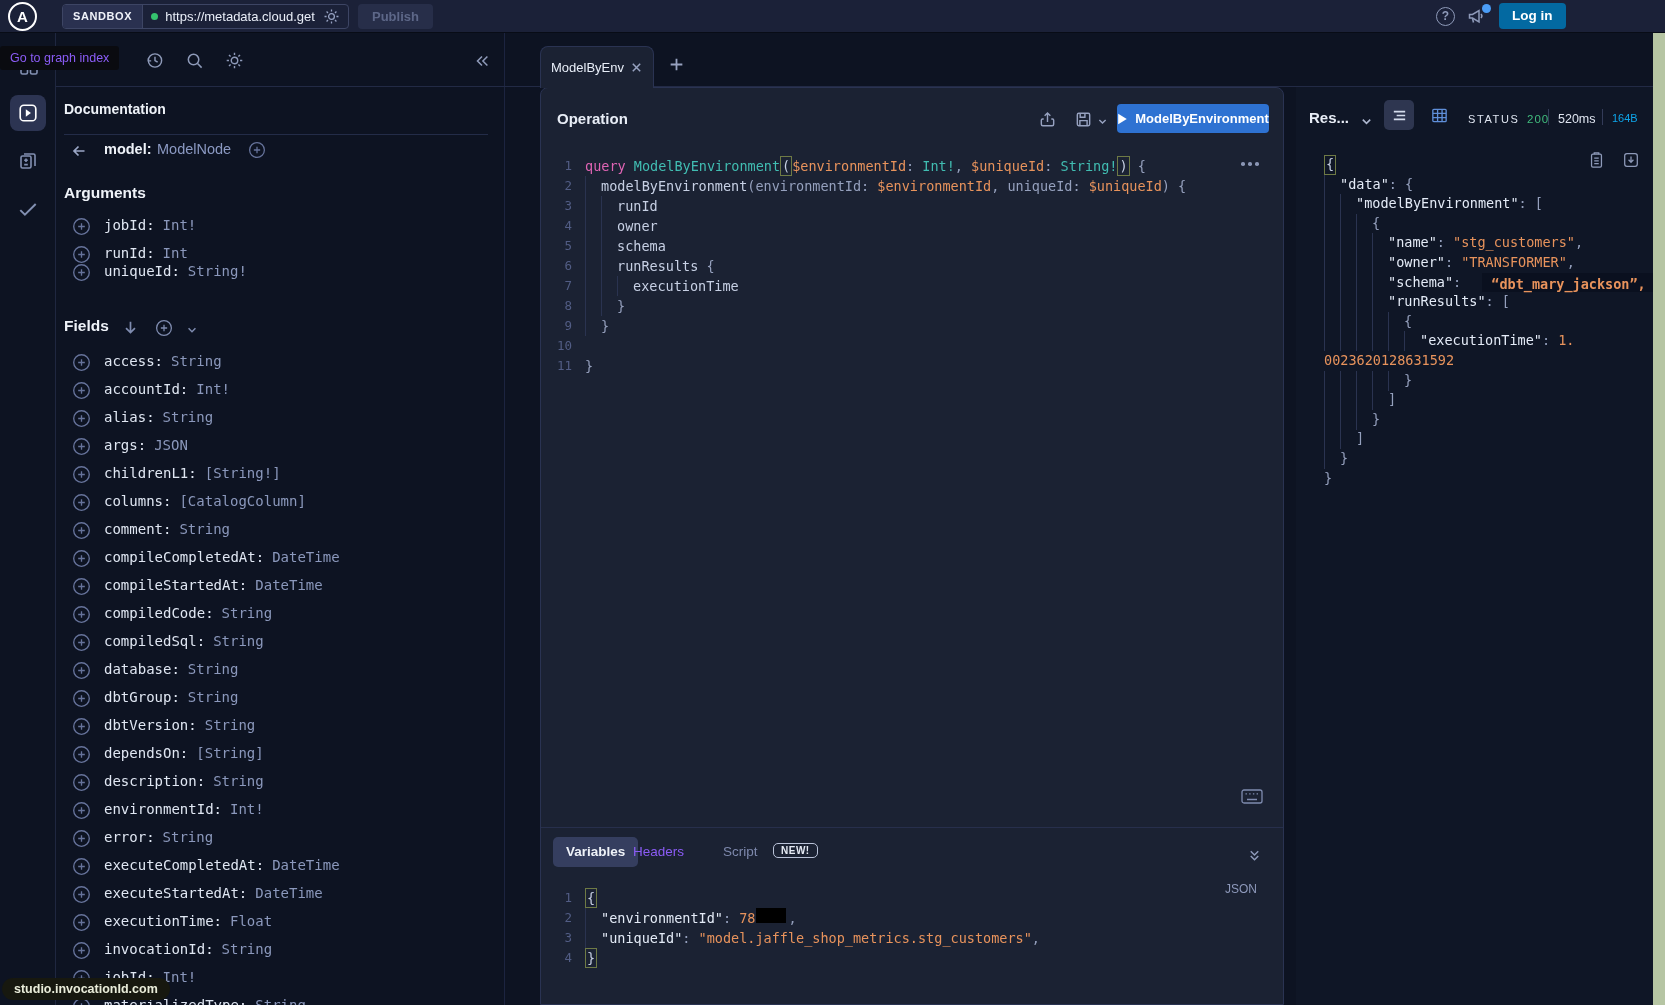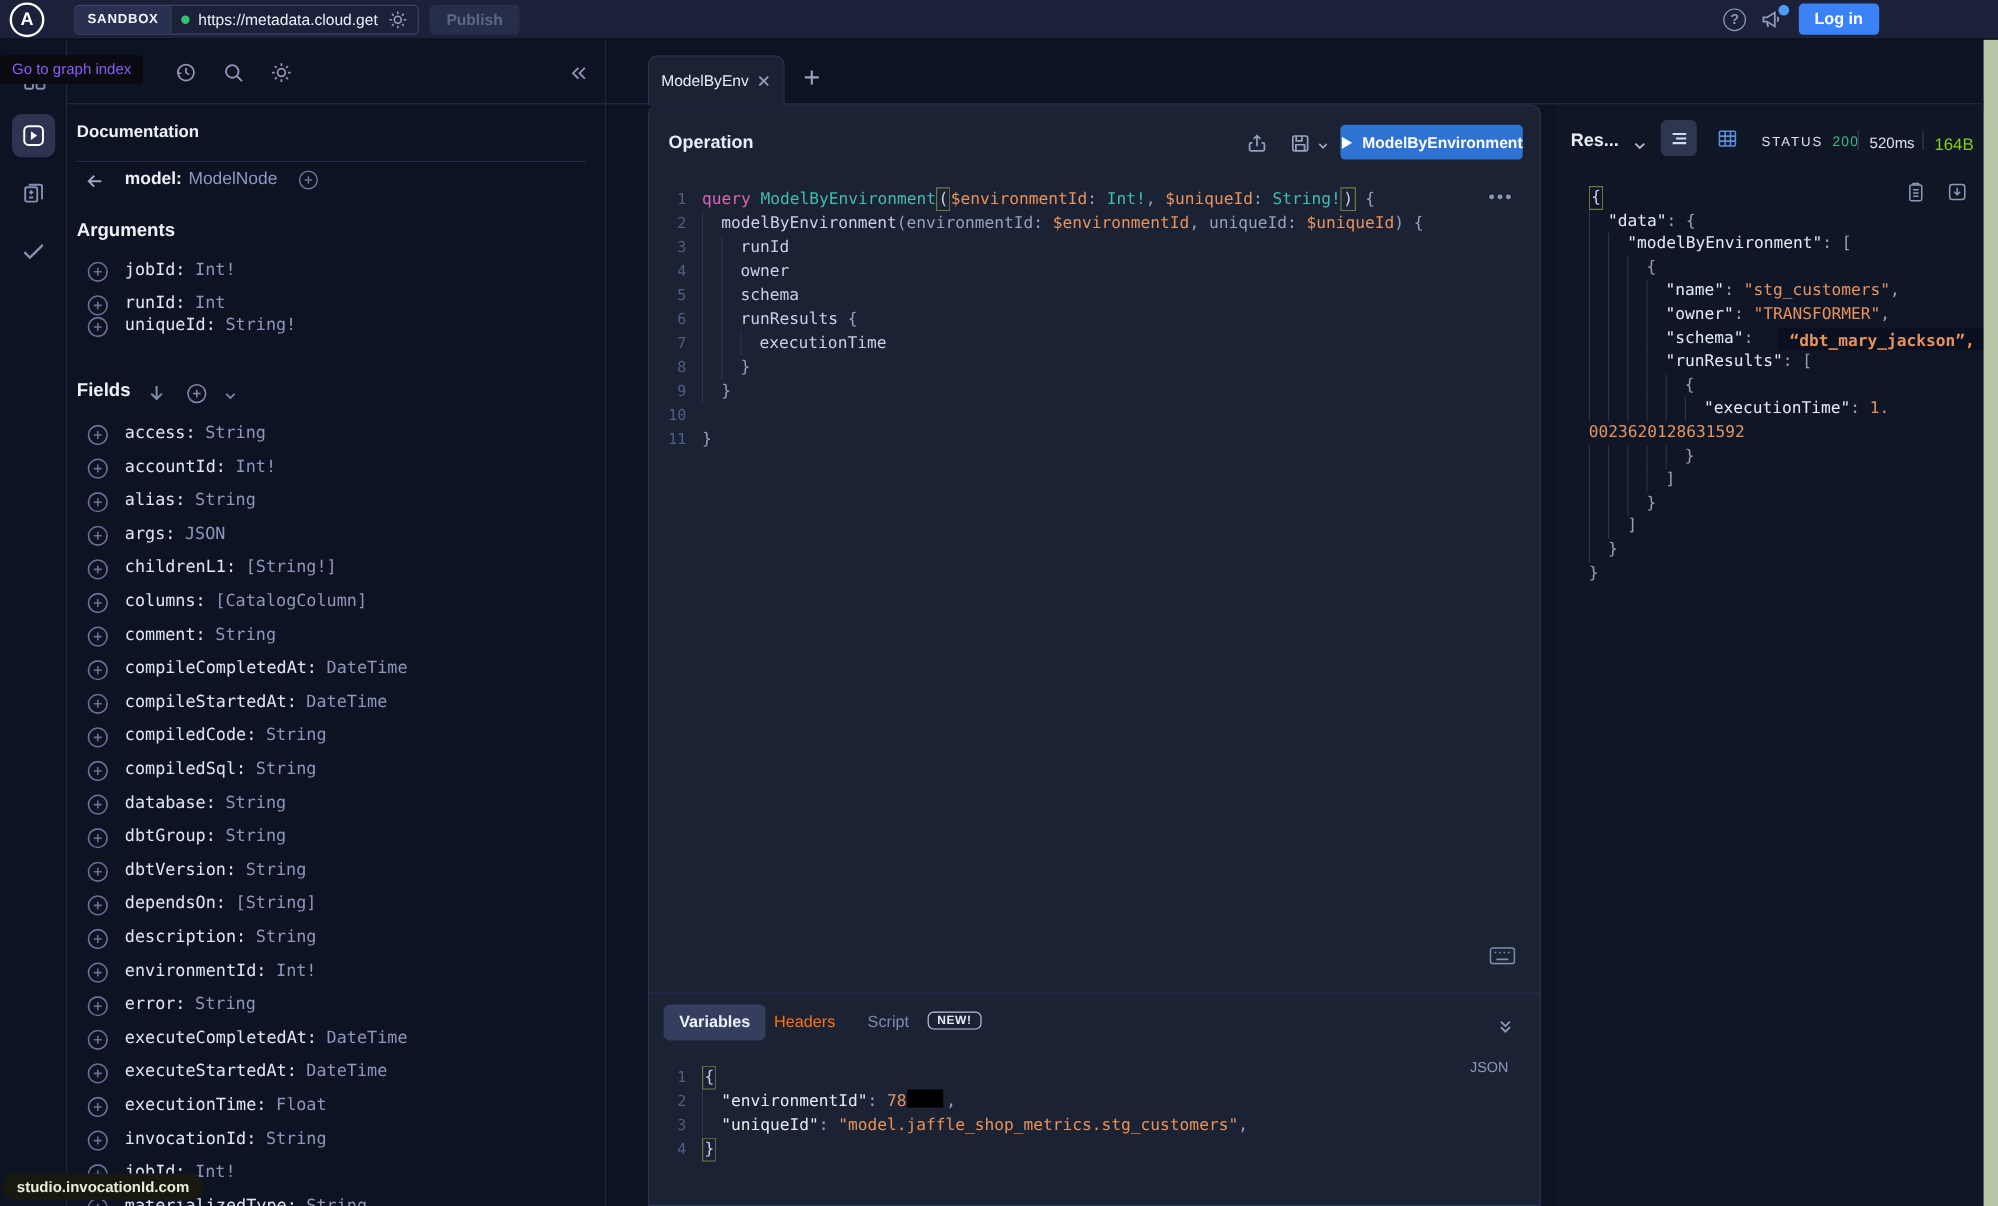--- a/index.html
+++ b/index.html
@@ -24,21 +24,21 @@
               line-height:23px;color:#f0f3fa;border-right:1px solid #3d4564;border-radius:3px 0 0 3px;}
   .urlseg{display:flex;align-items:center;gap:7px;padding:0 8px;width:205px;}
   .greendot{width:7px;height:7px;border-radius:50%;background:#35c26e;flex-shrink:0;}
   .urltext{font-size:13px;color:#e9eef8;white-space:nowrap;overflow:hidden;width:152px;}
   .publish{position:absolute;left:358px;top:4px;height:25px;padding:0 14px;background:#272e49;
            border-radius:4px;font-weight:bold;font-size:13px;color:#5d6788;line-height:25px;}
   .helpbtn{position:absolute;left:1436px;top:7px;width:19px;height:19px;border:1.5px solid #8e9ab9;
            border-radius:50%;color:#8e9ab9;font-size:12px;font-weight:bold;text-align:center;line-height:17px;}
   .mega{position:absolute;left:1466px;top:6px;width:22px;height:22px;color:#8e9ab9;}
   .megadot{position:absolute;left:1482px;top:4px;width:9px;height:9px;border-radius:50%;background:var(--notif-blue);}
-  .loginbtn{position:absolute;left:1499px;top:3px;height:26px;padding:0 13px;background:#3b82f6;
+  .loginbtn{position:absolute;left:1499px;top:3px;height:26px;padding:0 13px;background:#0369a1;
             border-radius:4px;font-weight:bold;font-size:13.5px;color:#fff;line-height:26px;}
 
   
   .rail{position:absolute;left:0;top:33px;width:56px;height:972px;border-right:1px solid #1f2740;}
   .railbtn{position:absolute;color:#8290b2;}
   .railbtn.sel{background:#2c3452;border-radius:8px;color:#fff;display:flex;align-items:center;justify-content:center;}
 
   .tooltip{position:absolute;left:0;top:46px;z-index:60;background:#0a0b10;border-radius:3px;
            padding:5px 10px;font-size:12.5px;color:#8b5cf6;white-space:nowrap;}
 
@@ -90,40 +90,40 @@
   .tk-va{color:var(--orange);} .tk-pu{color:#95a0bd;} .tk-fd{color:#c7d0e4;}
   .tk-ky{color:#e4ebf7;} .tk-or{color:var(--orange);}
   .tk-mb{color:#c7d0e4;box-shadow:inset 0 0 0 1px #6e7a45;padding:0 2px;}
   .redact{display:inline-block;width:30px;height:15px;background:#000;vertical-align:middle;margin:0 2px 0 1px;}
   .tk-hl{background:#0a101f;color:var(--orange);font-weight:bold;padding:2px 9px;margin-left:13px;}
 
   .kbdicon{position:absolute;left:700px;top:701px;color:#7f8cb0;}
   .varsdiv{position:absolute;left:0;top:739px;width:742px;height:1px;background:#272f4c;}
   .vtab{position:absolute;top:749px;height:30px;line-height:30px;font-size:13.5px;}
   .vtab.active{left:12px;padding:0 13px;background:#353e5f;border-radius:5px;font-weight:bold;color:#eef2f8;}
-  .vtab.t2{left:104px;color:#f97316;} .vtab.t3{left:182px;color:#7e89ad;}
+  .vtab.t2{left:92px;color:#8b5cf6;} .vtab.t3{left:182px;color:#7e89ad;}
   .newbadge{position:absolute;left:232px;top:755px;border:1px solid #b9c2d8;border-radius:5px;
             padding:1px 7px;font-size:10px;font-weight:bold;color:#e6ebf5;letter-spacing:.5px;}
   .dblchev{position:absolute;left:706px;top:760px;color:#8e9ab9;}
   .jsonlabel{position:absolute;right:26px;top:794px;font-size:12px;color:#8e99bb;}
   .varseditor{position:absolute;left:0;top:800px;width:742px;}
 
   
   .resp{position:absolute;left:1296px;top:87px;width:357px;height:918px;background:#0f1626;}
   .resptitle{position:absolute;left:13px;top:22px;font-size:15px;font-weight:bold;color:#e8edf6;}
   .respchev{position:absolute;left:64px;top:28px;color:#aeb8d0;}
   .viewbtn{position:absolute;top:13px;width:30px;height:30px;border-radius:5px;display:flex;
            align-items:center;justify-content:center;}
   .viewbtn.active{left:88px;background:#2e3650;color:#d4dcec;}
   .viewbtn.tablev{left:128px;color:#5f8fd9;}
   .statuslbl{position:absolute;left:172px;top:26px;font-size:11px;letter-spacing:1.6px;color:#dfe5f0;}
   .statuscode{position:absolute;left:231px;top:26px;font-size:11.5px;letter-spacing:1px;color:var(--status-green);}
   .respsep{position:absolute;top:22px;width:1px;height:16px;background:#333b58;}
   .resptime{position:absolute;left:262px;top:25px;font-size:12.5px;color:#dfe5f0;}
-  .respsize{position:absolute;left:316px;top:25px;font-size:14px;color:#84cc16;}
+  .respsize{position:absolute;left:316px;top:25px;font-size:11px;color:#0ea5e9;}
   .respicon{position:absolute;top:64px;color:#8e9ab9;}
   .respbody{position:absolute;left:28px;top:68px;width:326px;}
   .respbody .cl{height:19.6px;line-height:19.6px;}
 
   .greenstrip{position:absolute;left:1653px;top:0;width:12px;height:1005px;background:#b6c5a3;}
 
   .pagebadge{position:absolute;left:2px;top:978px;height:22px;border-radius:11px;background:#17180f;
              padding:0 12px;line-height:22px;font-size:12.5px;font-weight:bold;color:#e9ecd9;z-index:40;}
 </style>
 </head>

